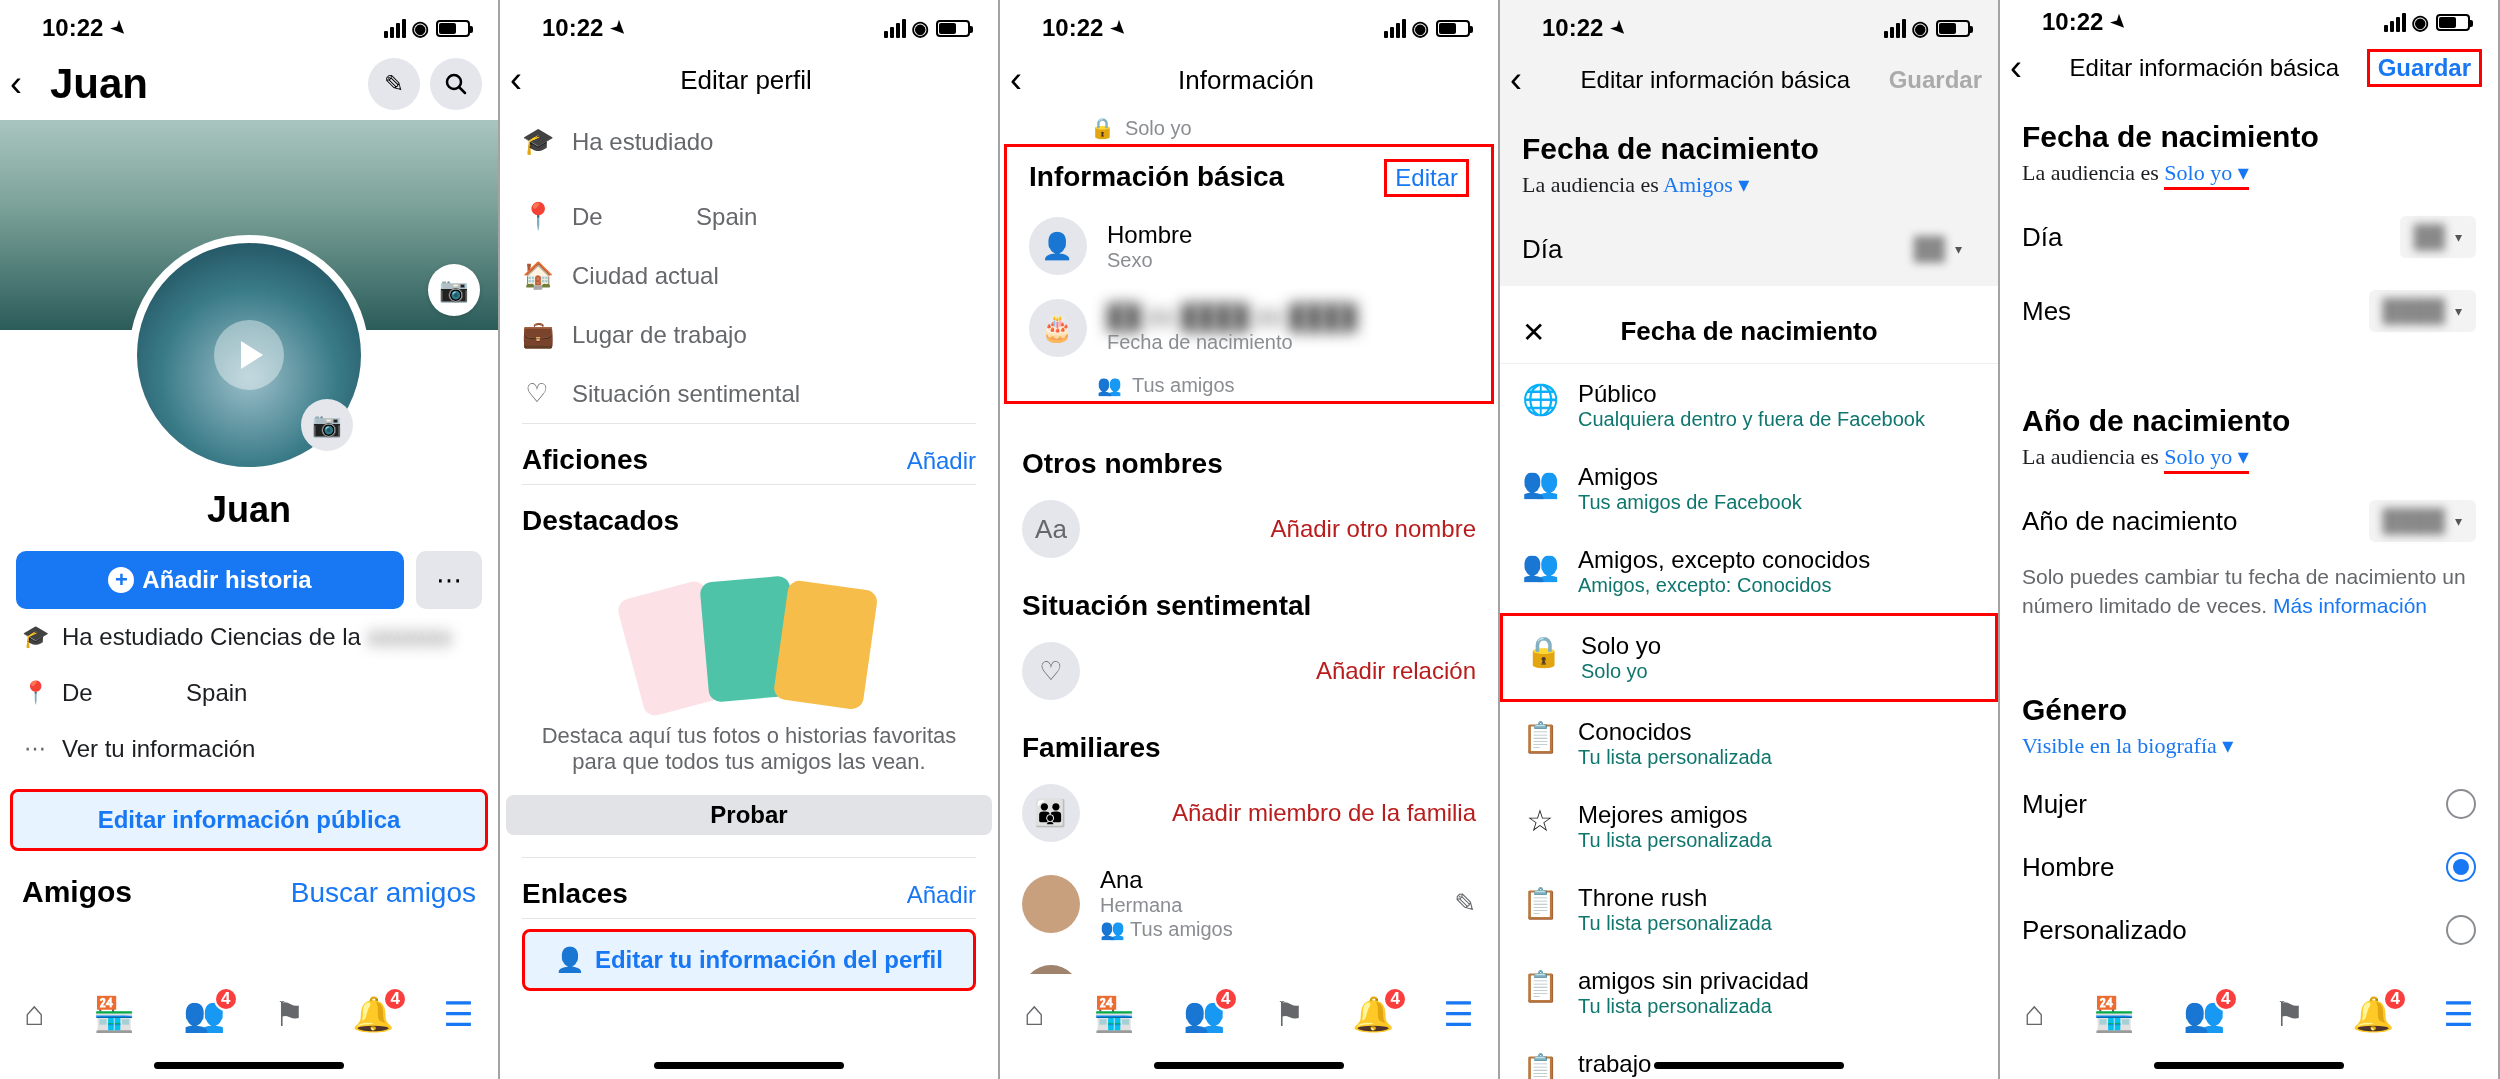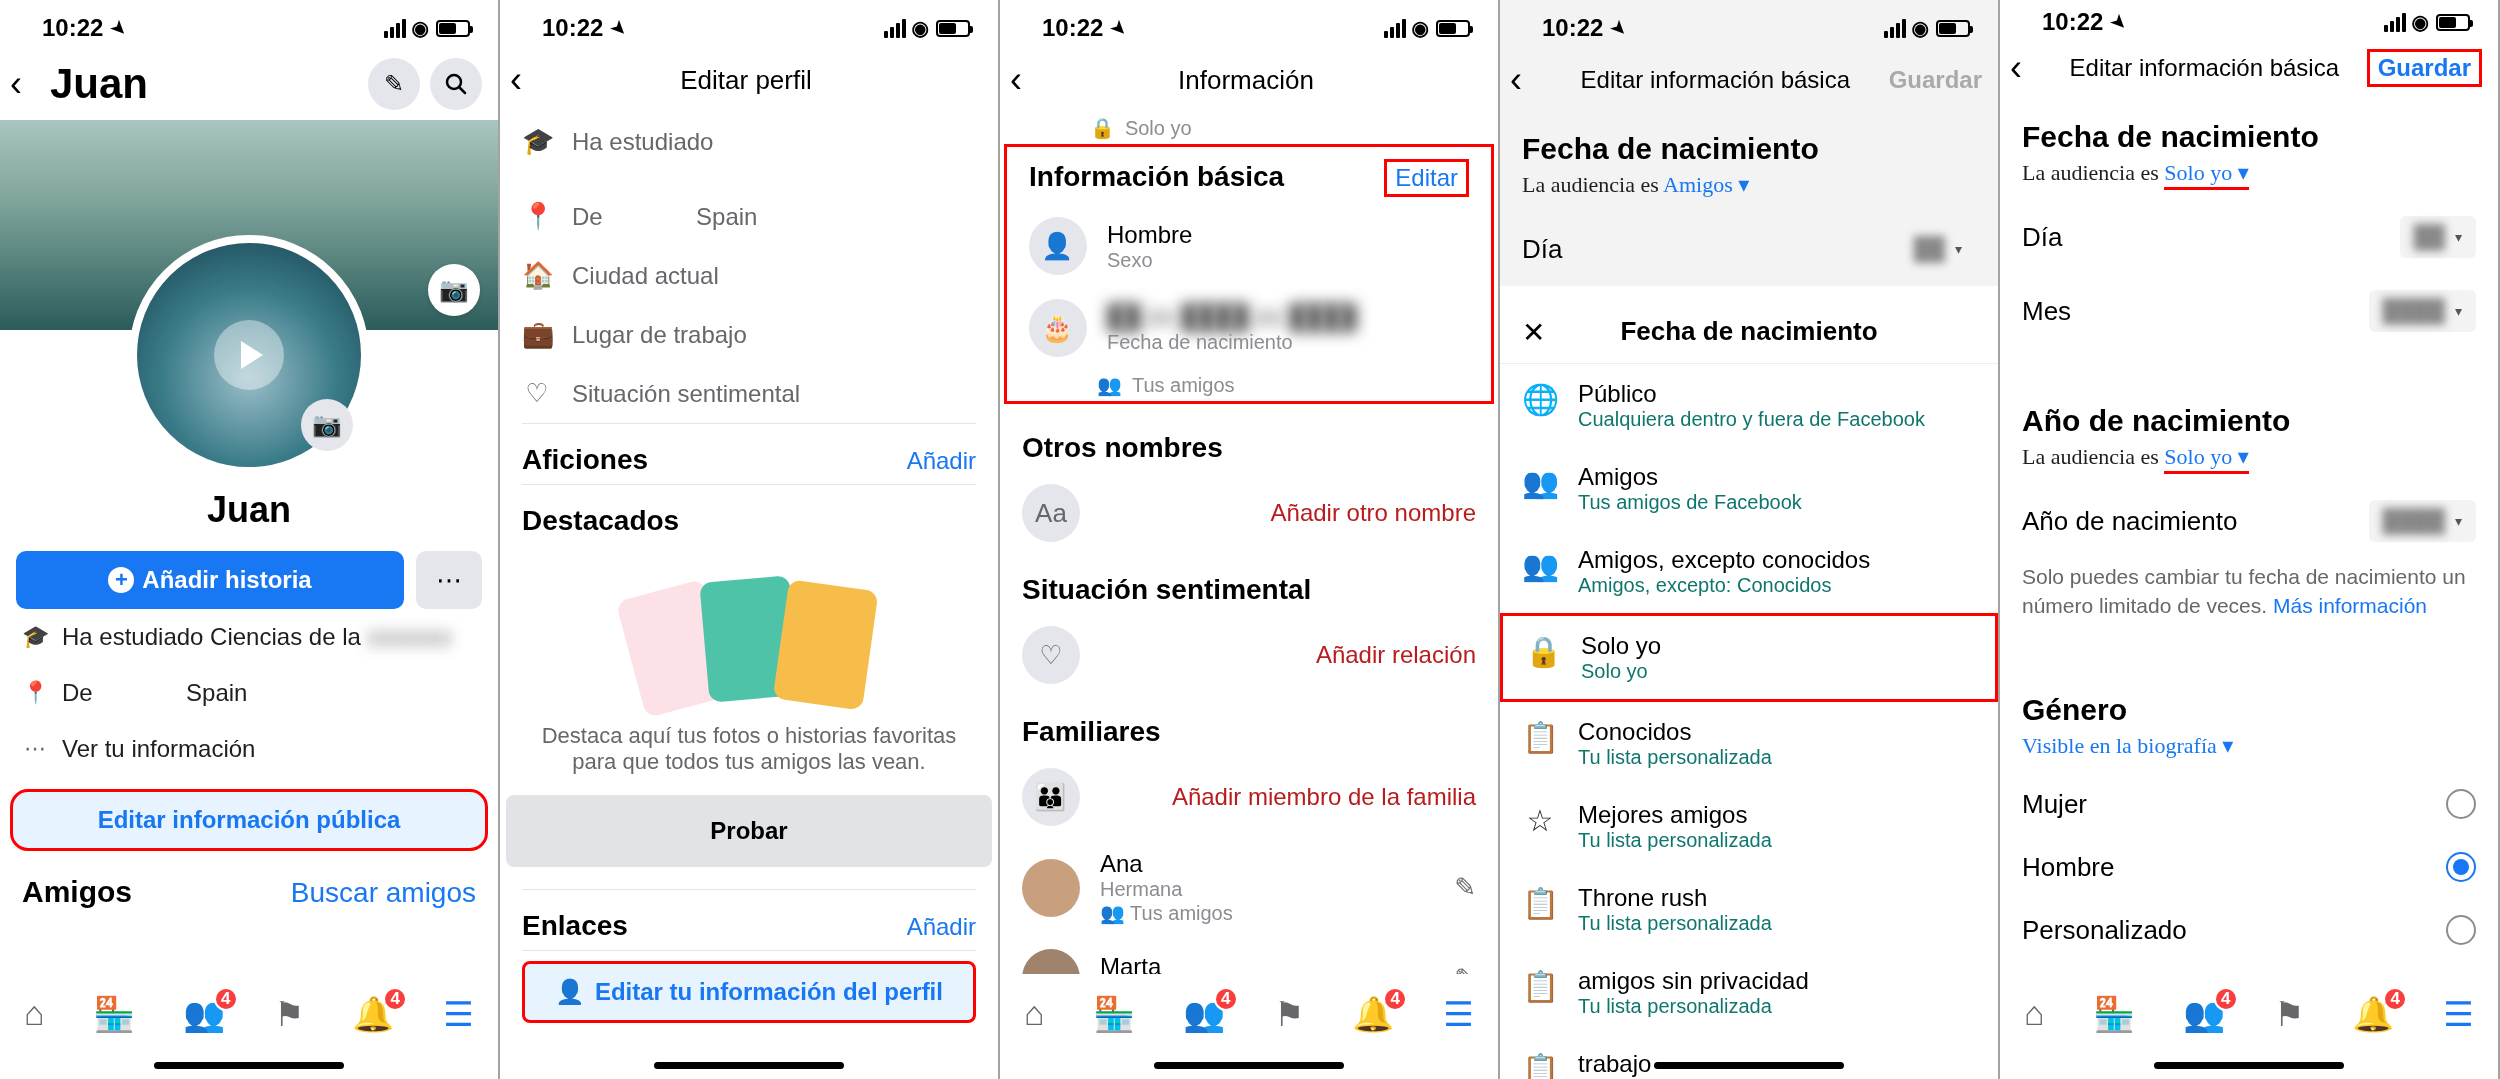--- a/index.html
+++ b/index.html
@@ -121,21 +121,21 @@
   }
   .btn-more {
     width:66px; height:58px; background:#e4e6eb; border-radius:10px;
     display:flex; align-items:center; justify-content:center; font-size:26px; cursor:pointer;
   }
 
   .info-line { display:flex; align-items:center; gap:14px; padding: 14px 22px; font-size:24px; color:#1c1e21;}
   .info-line .ic { width:26px; text-align:center; color:#65676b; font-size:22px;}
   .info-edit-box {
     margin: 12px 10px 18px; background:#e7f3ff; color:#1877f2;
-    border-radius:18px; font-size:24px; font-weight:600;
+    border-radius:8px; font-size:24px; font-weight:600;
     height:62px; display:flex; align-items:center; justify-content:center; cursor:pointer;
   }
 
   .section-title-row {
     display:flex; justify-content:space-between; align-items:baseline;
     padding: 0 22px; margin-top: 6px;
   }
   .section-title-row h2 { font-size:30px; font-weight:700;}
   .section-title-row a { color:#1877f2; font-size:28px; cursor:pointer; }
   .divider-thick { height: 2px; background:#ccced2; margin: 18px 22px;}
@@ -168,21 +168,21 @@
   .subsection-h a { color:#1877f2; font-size:24px; font-weight:500;}
   .cards-illus {
     height: 160px; display:flex; justify-content:center; align-items:center; margin-top:10px;
   }
   .card { width:90px; height:120px; border-radius:12px; margin:0 -6px; }
   .card.c1 { background:#fce1e6; transform:rotate(-15deg) translateY(14px);}
   .card.c2 { background:#4ec3a8; transform:rotate(-5deg) translateY(4px);}
   .card.c3 { background:#f7bd4a; transform:rotate(8deg) translateY(10px);}
   .center-text { text-align:center; padding: 8px 40px 20px; font-size:22px; color:#65676b;}
   .btn-gray {
-    margin: 0 6px; background:#e2e3e7; border-radius:8px; height:72px;
+    margin: 0 6px; background:#e2e3e7; border-radius:8px; height:40px;
     display:flex; align-items:center; justify-content:center; font-size:24px; font-weight:600; cursor:pointer;
   }
   .btn-lightblue {
     margin: 10px 22px; background:#e7f3ff; color:#1877f2; border-radius:8px; height:62px;
     display:flex; align-items:center; justify-content:center; gap:10px; font-size:24px; font-weight:600; cursor:pointer;
   }
 
   
   .aud-row { display:flex; align-items:center; gap:10px; font-size:20px; color:#8a8d91; padding: 4px 22px 4px 90px;}
   .list-item {
@@ -226,21 +226,21 @@
   .select-pill .blurval { filter: blur(4px); color:#888;}
   .tri { font-size:14px; color:#555;}
   .note { font-size:21px; color:#65676b; padding: 4px 22px 16px; line-height:1.4;}
   .note a { color:#1877f2; }
   .radio-row { display:flex; justify-content:space-between; align-items:center; padding: 16px 22px; font-size:26px; cursor:pointer;}
   .radio { width:30px; height:30px; border:2.5px solid #8a8d91; border-radius:50%; display:inline-block;}
   .radio.on { border-color:#1877f2; position:relative;}
   .radio.on::after { content:""; position:absolute; inset:5px; background:#1877f2; border-radius:50%;}
   .sep { height:1px; background:#eee; margin: 0 22px;}
 
-  .section-block-red { border: 3px solid #ff0000; margin: 0 4px 8px;}
+  .section-block-red { border: 3px solid #ff0000; margin: 0 4px 24px;}
   .hairline { height:1px; background:#e5e5e5; margin: 0 22px;}
   svg { display:block; }
 </style>
 </head>
 <body>
 
 <div class="screen">
   <div class="status">
     <span class="status-left">
         <span>10:22</span>

